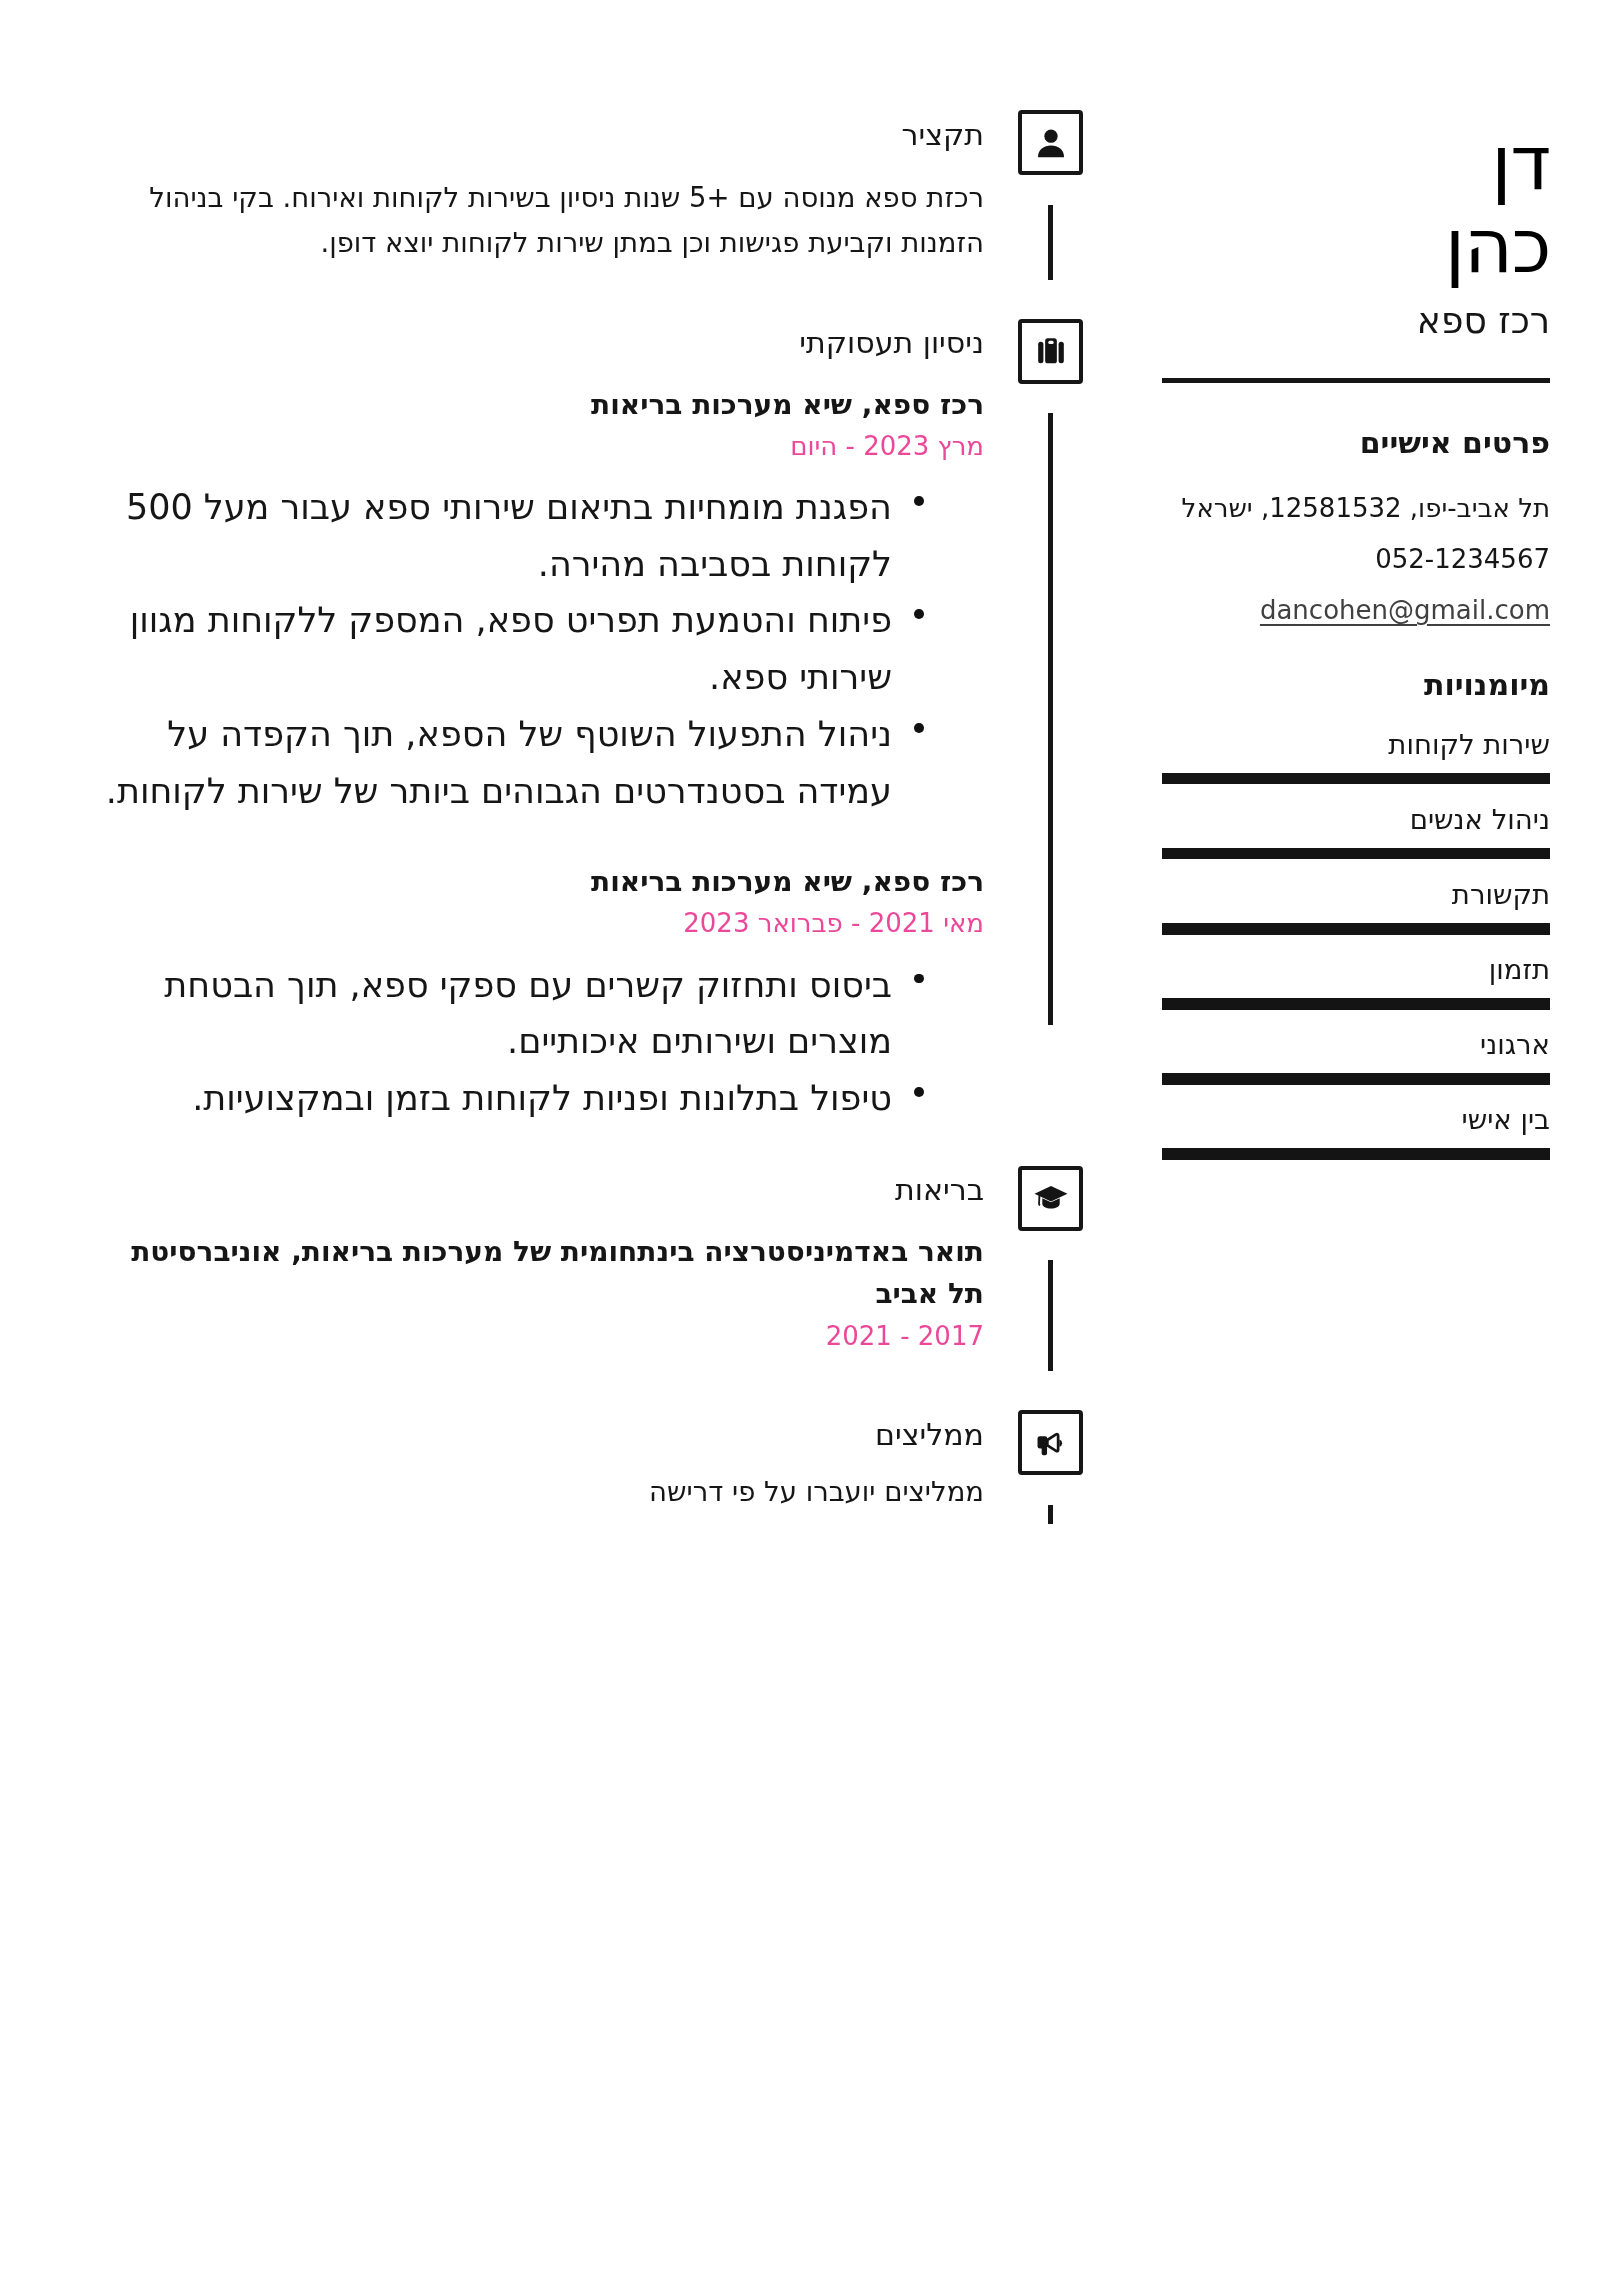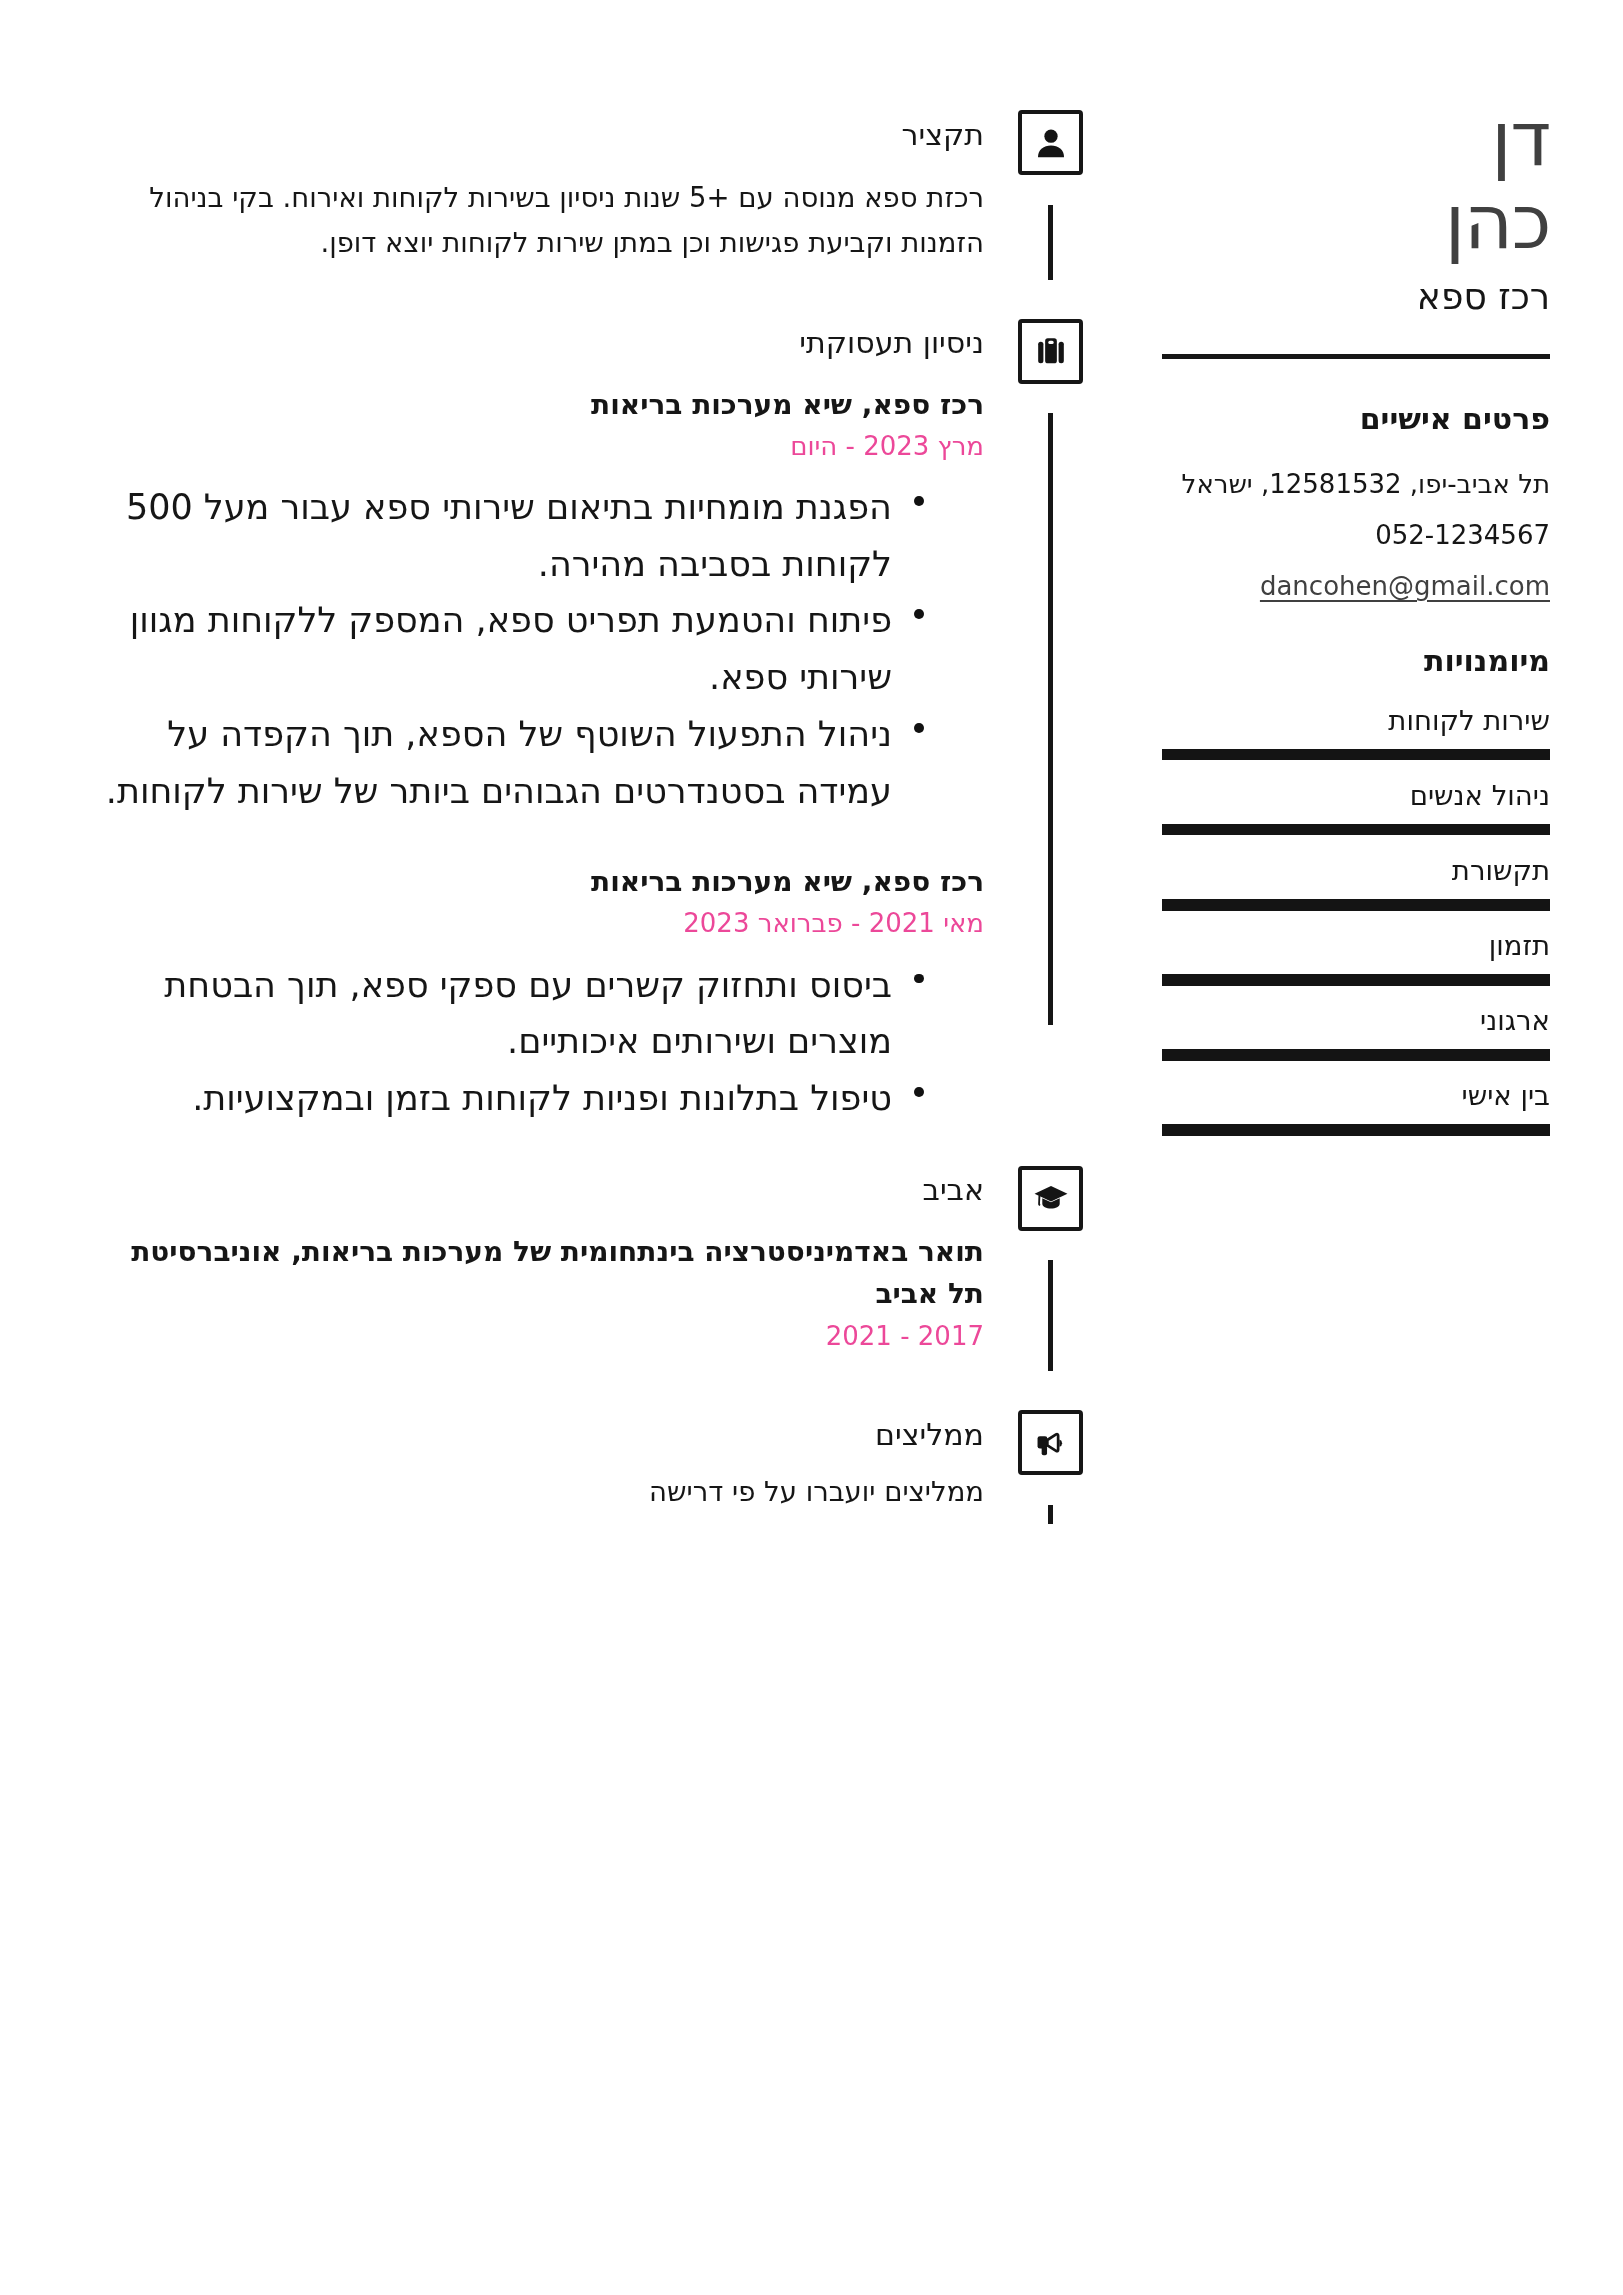--- a/index.html
+++ b/index.html
@@ -3,21 +3,21 @@
 <meta charset="utf-8">
 <style>
   html,body{margin:0;padding:0;}
   body{
     width:1623px;height:2295px;background:#ffffff;position:relative;
     font-family:"DejaVu Sans","Liberation Sans",sans-serif;
     color:#161616;overflow:hidden;
   }
   
   .sidebar{position:absolute;top:98px;right:73px;width:388px;}
-  .name{font-size:75px;line-height:1.1;font-weight:400;letter-spacing:-1.3px;color:#404040;}
+  .name{font-size:75px;line-height:1.1;font-weight:400;letter-spacing:-1.3px;color:#000000;margin-top:24px;}
   .headline{font-size:36px;font-weight:400;margin-top:13px;}
   .divider{height:4.6px;background:#161616;margin-top:37px;}
   .side-h2{font-size:30px;font-weight:700;margin:42px 0 0 0;}
   .contact{margin-top:33px;font-size:26px;}
   .contact-line{margin-bottom:21px;white-space:nowrap;}
   .email-link{color:#404040;text-decoration:underline;text-underline-offset:4.6px;text-decoration-thickness:2px;cursor:pointer;}
   .skills-h2{text-align:right;}
   .skills{margin-top:26px;}
   .skill{margin-bottom:18.3px;}
   .skill-label{font-size:27.5px;}
@@ -165,21 +165,21 @@
       <div class="icon-box">
         <svg viewBox="0 0 24 24">
           <path d="M12 4.4L1.6 9.3 12 14.2 22.4 9.3z"></path>
           <path d="M6.5 12.1v3.5c0 1.7 2.5 3 5.5 3s5.5-1.3 5.5-3v-3.5L12 14.7z"></path>
           <path d="M4.1 10.3l1.2.6-.3 4.5c.4.5.3 1.2-.2 1.6-.5-.1-1-.6-.9-1.3z"></path>
         </svg>
       </div>
       <div class="tline tline-education"></div>
     </div>
     <div class="section-content">
-      <h2>אביב</h2>
+      <h2>בריאות</h2>
       <div class="edu-title">תואר באדמיניסטרציה בינתחומית של מערכות בריאות, אוניברסיטת תל אביב</div>
       <div class="dates">2017 - 2021</div>
     </div>
   </div>
 
   <div class="section">
     <div class="icon-col">
       <div class="icon-box">
         <svg viewBox="0 0 24 24">
           <rect x="3.5" y="7.7" width="6.2" height="7.8" rx="1.5"></rect>

